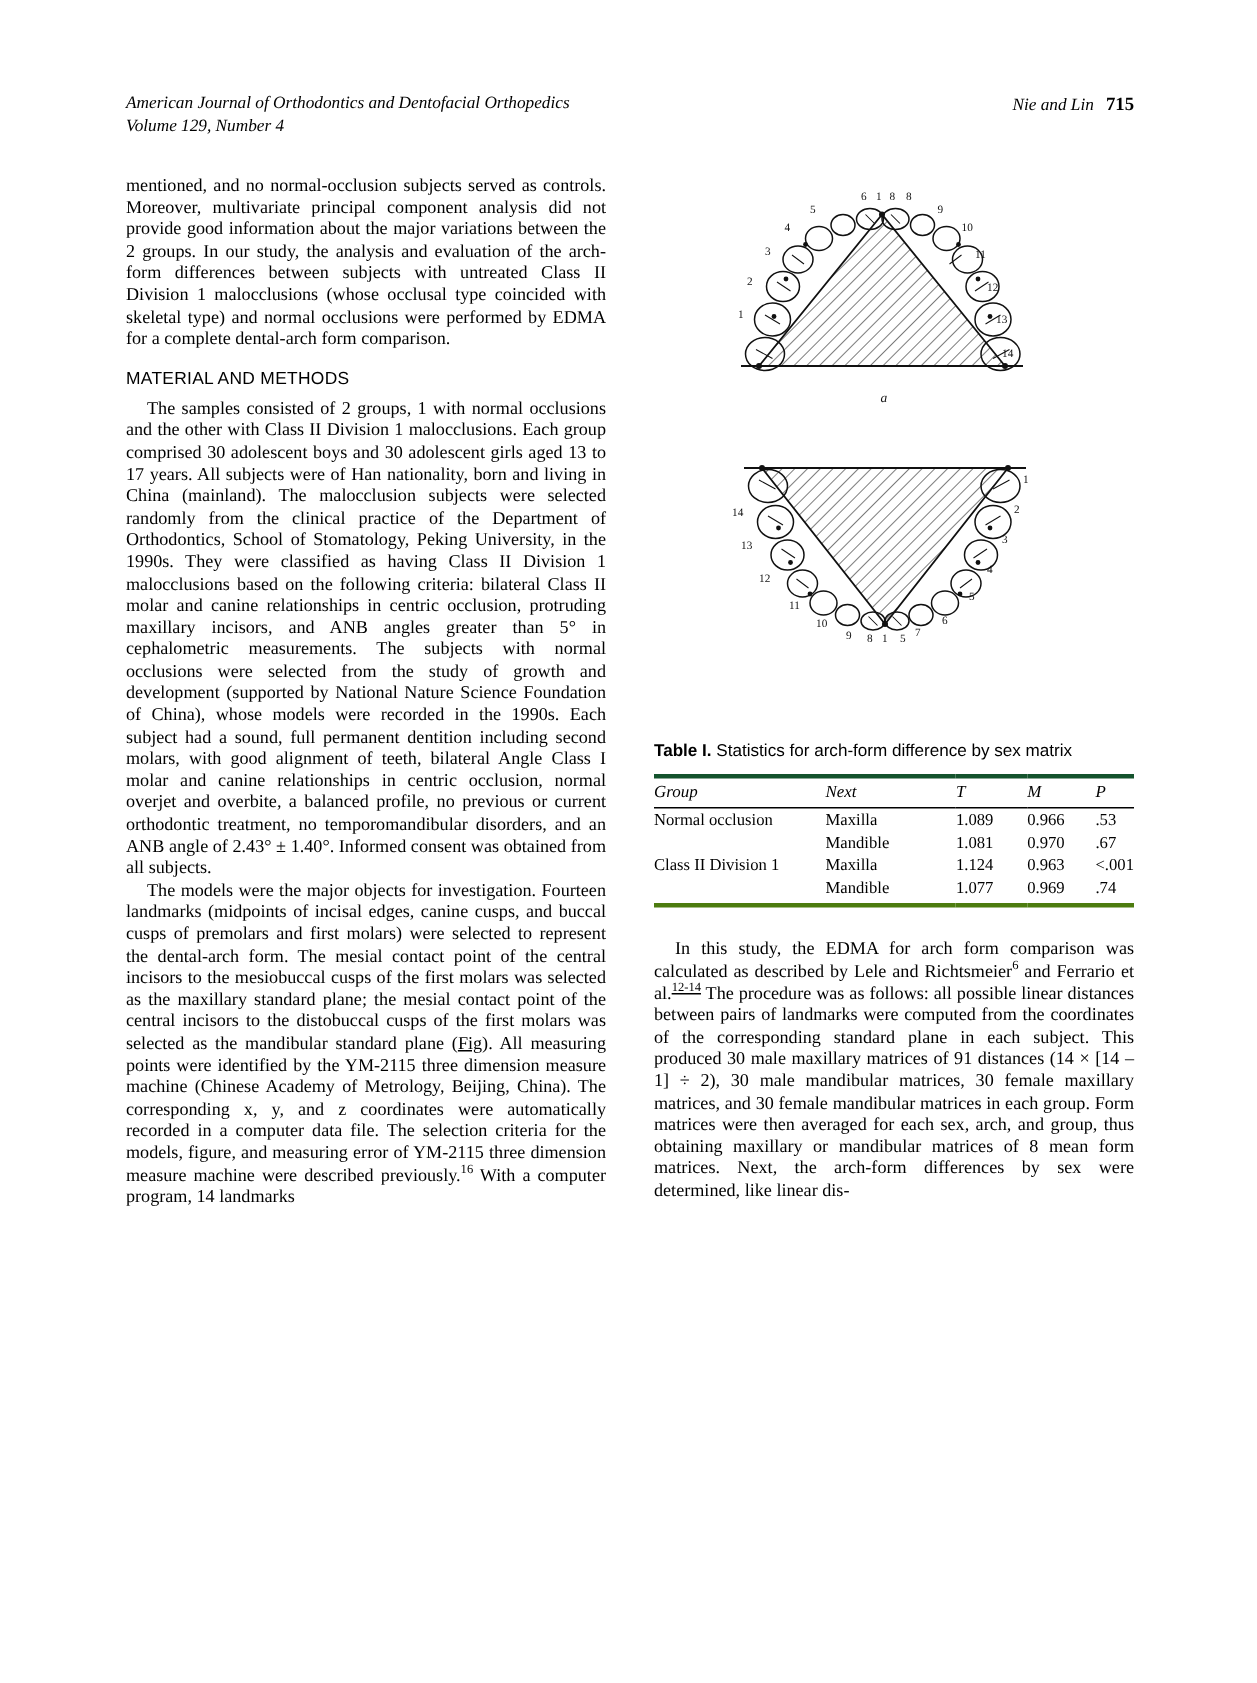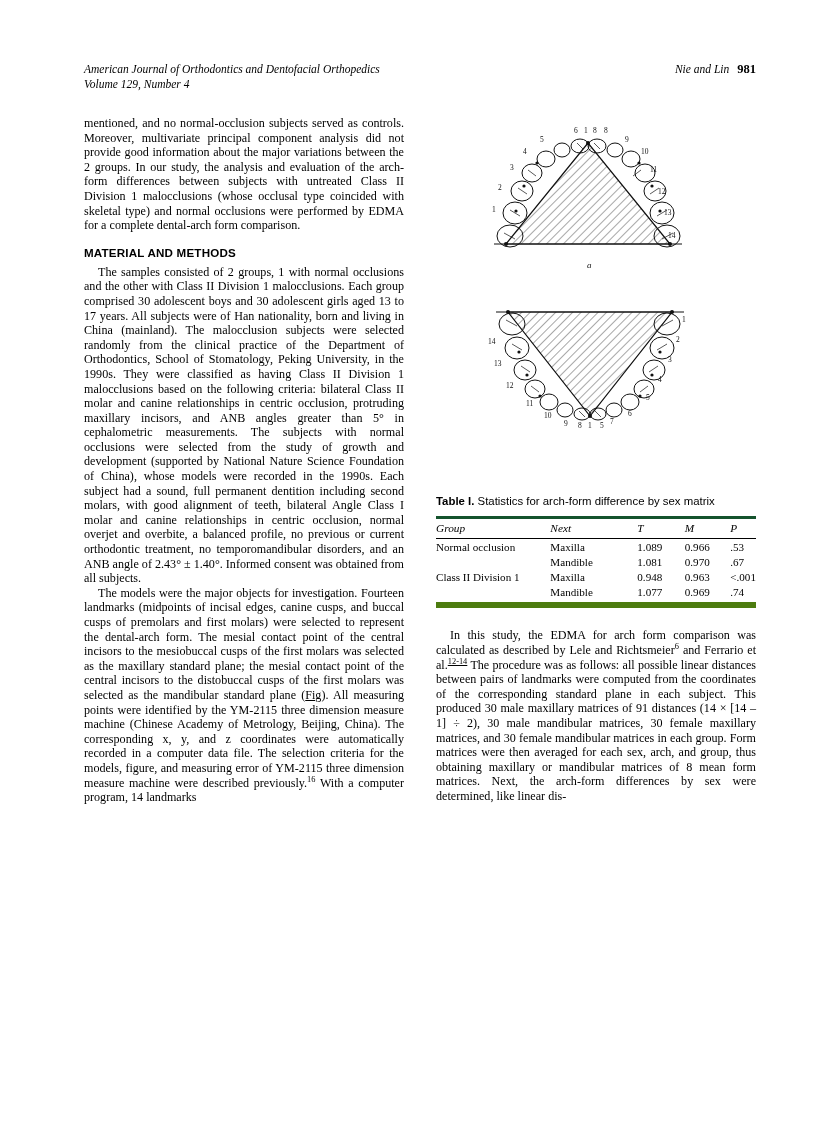--- a/index.html
+++ b/index.html
@@ -76,21 +76,21 @@
     line-height: 14.6px;
     text-align: justify;
     text-indent: 14px;
     hyphens: auto;
   }
   p.body.noindent { text-indent: 0; }
   p.body + p.body { margin-top: 0; }
 
   h2.section {
     font-size: 11.6px;
-    font-weight: bold;
+    font-weight: normal;
     letter-spacing: 0.2px;
     margin: 13px 0 6px 0;
     text-transform: uppercase;
     font-family: "Liberation Sans", sans-serif;
   }
   sup { font-size: 8.4px; vertical-align: super; line-height: 0; }
   .link { text-decoration: underline; }
 
   
   .figbox {
@@ -136,21 +136,21 @@
     border-top: 3px solid #14532d;
     border-bottom: 1px solid #000;
   }
   table.stats tbody tr td {
     padding: 2px 0 1px 0;
     vertical-align: top;
     font-size: 11.1px;
   }
   table.stats tbody tr.lastrow td { padding-bottom: 4px; }
   table.stats tbody {
-    border-bottom: 6px solid #4d7c0f;
+    border-bottom: 3px solid #4d7c0f;
   }
   .c-group { width: 116px; }
   .c-arch  { width: 88px; }
   .c-t     { width: 48px; }
   .c-m     { width: 46px; }
   .c-p     { width: 22px; }
   .tbl-foot {
     font-size: 10px;
     line-height: 13px;
     font-style: italic;
@@ -165,21 +165,21 @@
 
 <div class="page">
   <div class="inner">
 
     <div class="runhead">
       <div class="left">
         <span>American Journal of Orthodontics and Dentofacial Orthopedics</span><br>
         <span>Volume 129, Number 4</span>
       </div>
       <div class="right">
-        <span>Nie and Lin</span><span class="pageno">981</span>
+        <span>Nie and Lin</span><span class="pageno">715</span>
       </div>
     </div>
 
     <div class="cols">
 
       <div class="col left">
 
         <p class="body noindent">mentioned, and no normal-occlusion subjects served as controls. Moreover, multivariate principal component analysis did not provide good information about the major variations between the 2 groups. In our study, the analysis and evaluation of the arch-form differences between subjects with untreated Class II Division 1 malocclusions (whose occlusal type coincided with skeletal type) and normal occlusions were performed by EDMA for a complete dental-arch form comparison.</p>
 
         <h2 class="section">MATERIAL AND METHODS</h2>
@@ -349,21 +349,21 @@
               <tr>
                 <td></td>
                 <td>Mandible</td>
                 <td>1.081</td>
                 <td>0.970</td>
                 <td>.67</td>
               </tr>
               <tr>
                 <td>Class II Division 1</td>
                 <td>Maxilla</td>
-                <td>0.948</td>
+                <td>1.124</td>
                 <td>0.963</td>
                 <td>&lt;.001</td>
               </tr>
               <tr class="lastrow">
                 <td></td>
                 <td>Mandible</td>
                 <td>1.077</td>
                 <td>0.969</td>
                 <td>.74</td>
               </tr>

